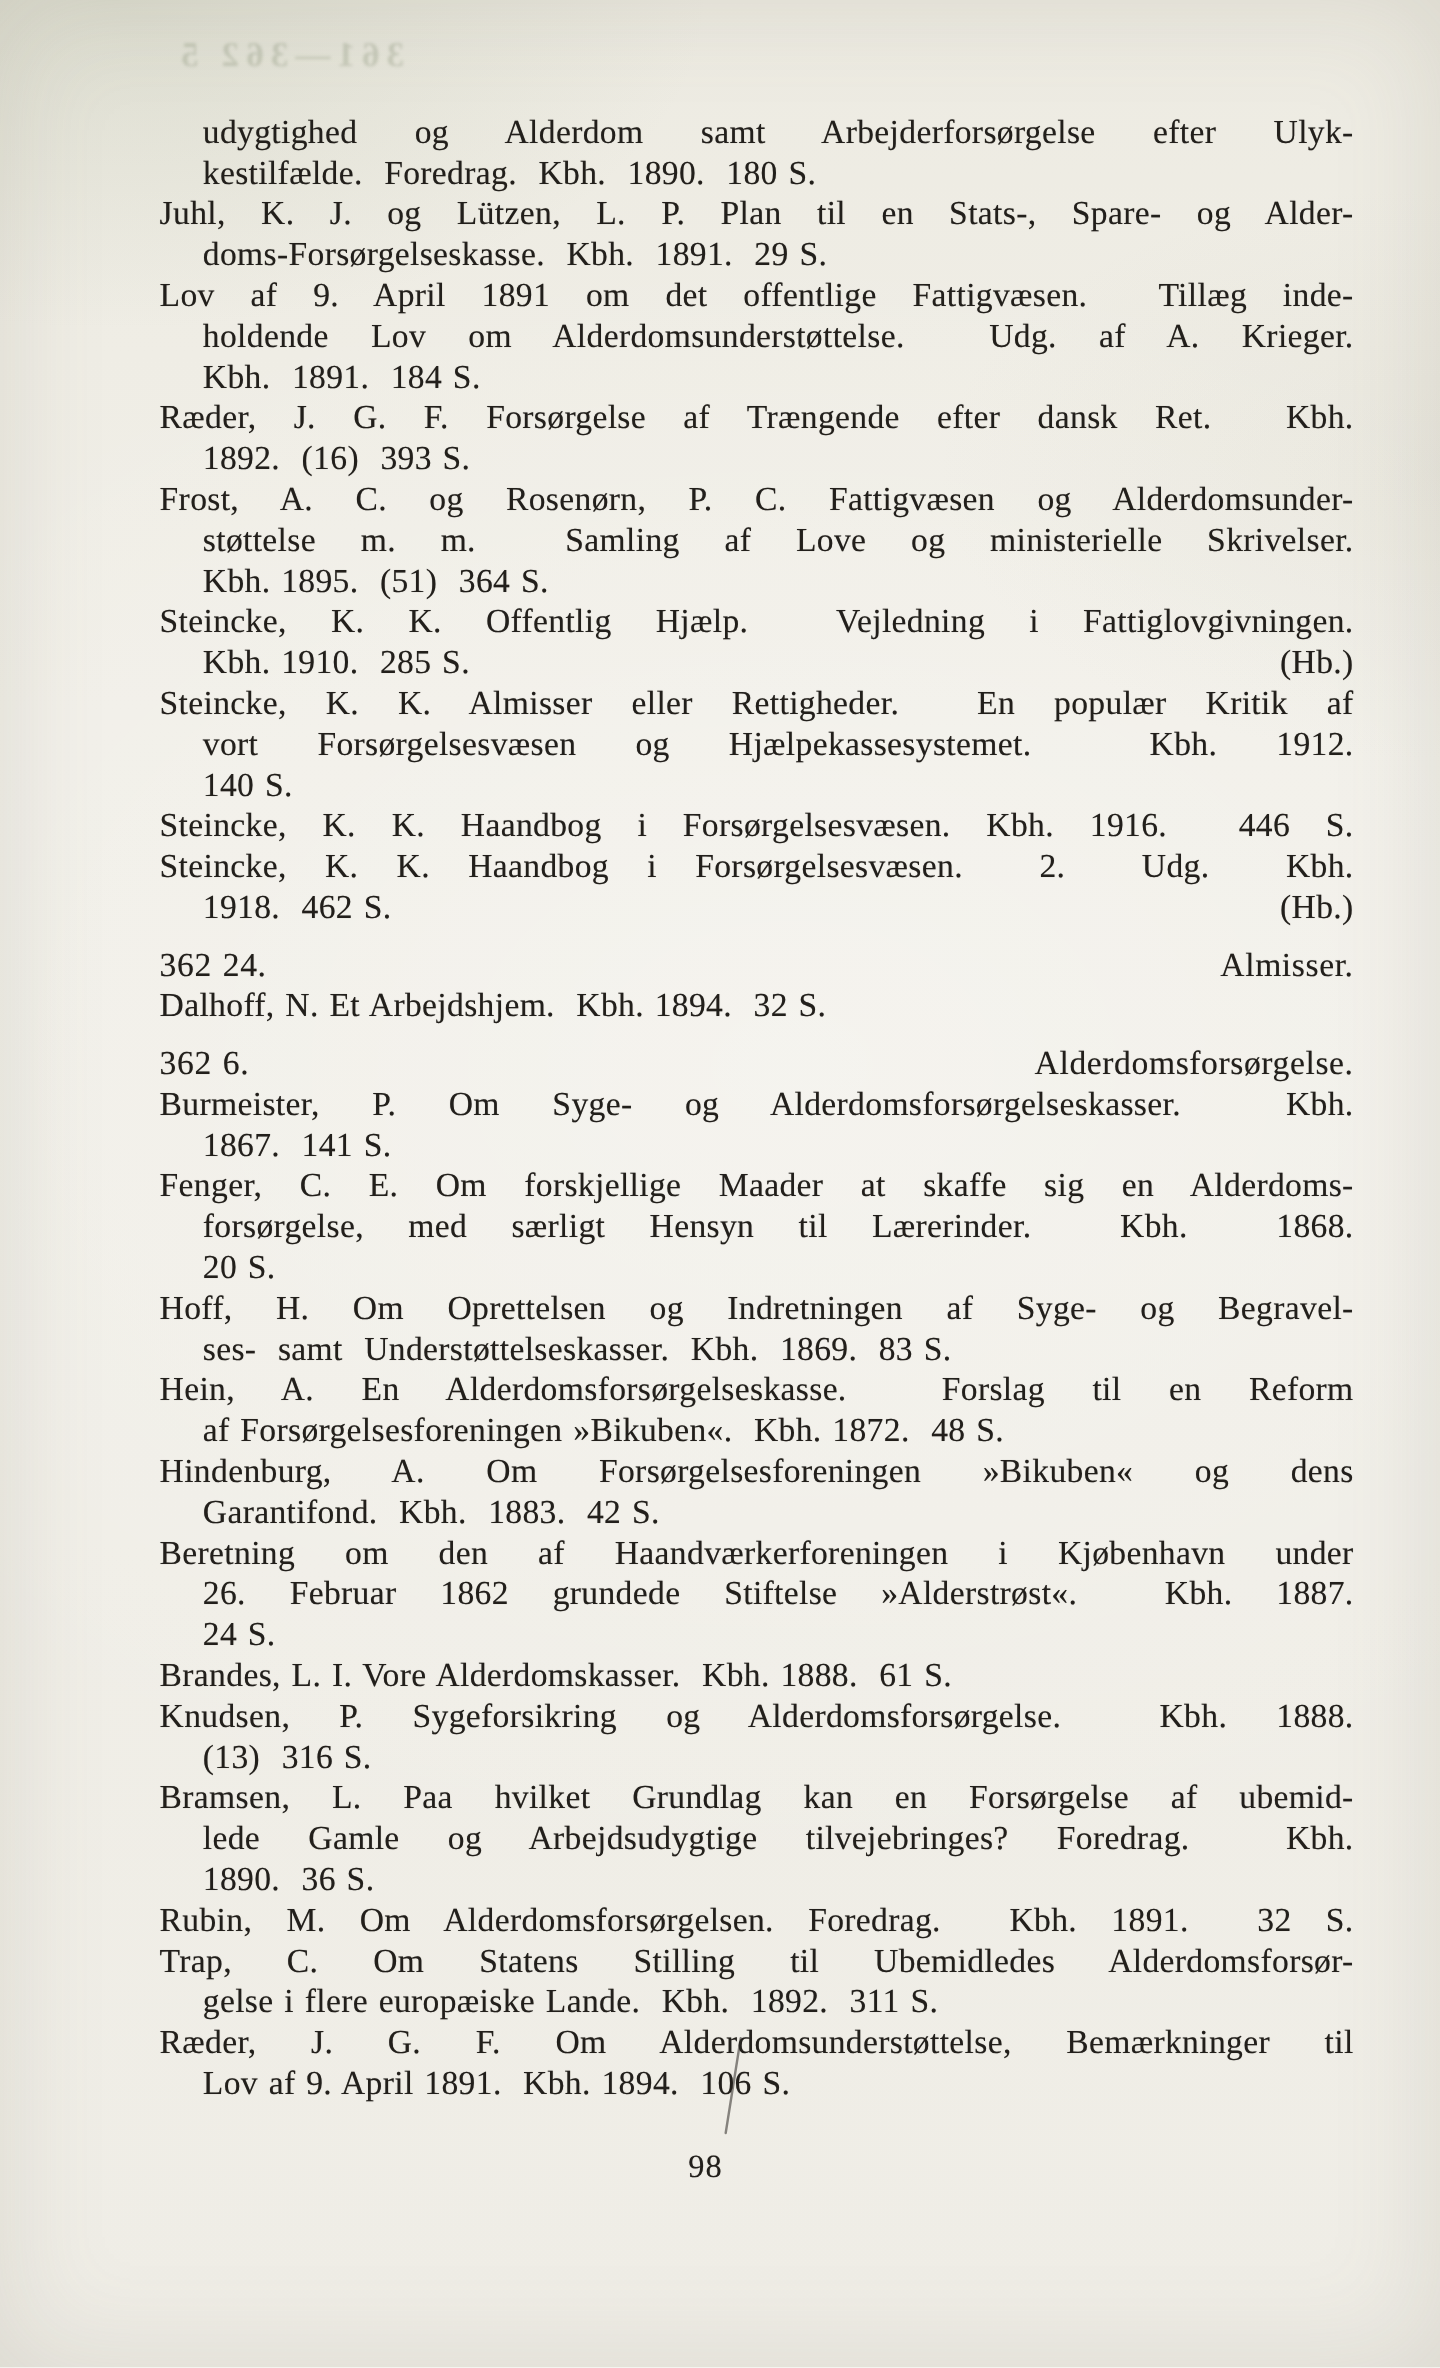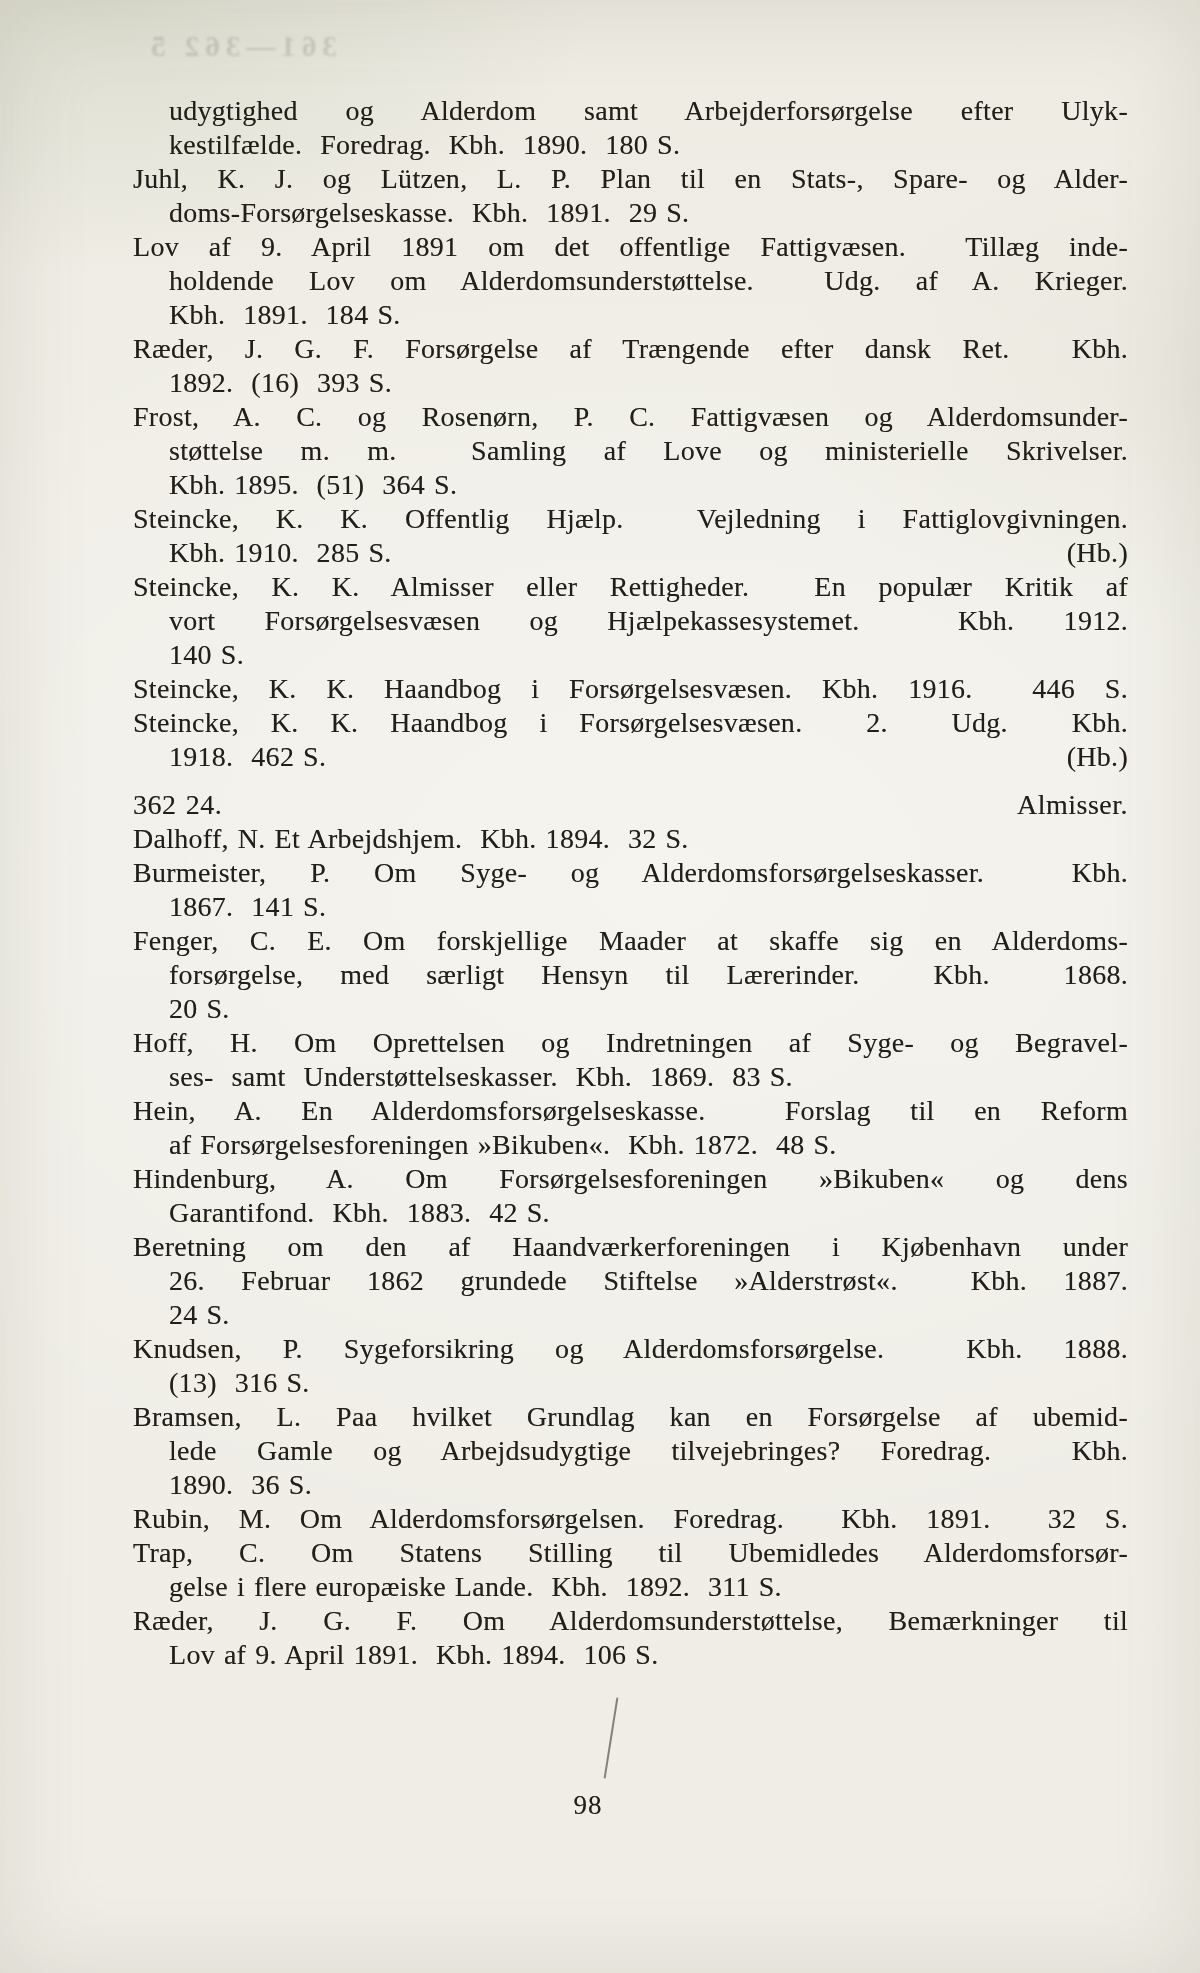--- a/index.html
+++ b/index.html
@@ -77,34 +77,39 @@
       <div class="line just"><span class="b">Steincke, K. K.</span><span> Haandbog i Forsørgelsesvæsen.&nbsp; 2.&nbsp; Udg.&nbsp; Kbh.</span></div>
       <div class="line indent split">
         <span><span>1918.&nbsp; 462 S.</span></span>
         <span><span>(Hb.)</span></span>
       </div>
       <div class="line gap split">
         <span><span class="b">362 24.</span></span>
         <span><span class="b">Almisser.</span></span>
       </div>
       <div class="line"><span class="b">Dalhoff, N.</span><span> Et Arbejdshjem.&nbsp; Kbh. 1894.&nbsp; 32 S.</span></div>
+      <div class="line gap split">
+        <span><span class="b">362 6.</span></span>
+        <span><span class="b">Alderdomsforsørgelse.</span></span>
+      </div>
       <div class="line just"><span class="b">Burmeister, P.</span><span> Om Syge- og Alderdomsforsørgelseskasser.&nbsp; Kbh.</span></div>
       <div class="line indent"><span>1867.&nbsp; 141 S.</span></div>
       <div class="line just"><span class="b">Fenger, C. E.</span><span> Om forskjellige Maader at skaffe sig en Alderdoms-</span></div>
       <div class="line indent just"><span>forsørgelse, med særligt Hensyn til Lærerinder.&nbsp; Kbh.&nbsp; 1868.</span></div>
       <div class="line indent"><span>20 S.</span></div>
       <div class="line just"><span class="b">Hoff, H.</span><span> Om Oprettelsen og Indretningen af Syge- og Begravel-</span></div>
       <div class="line indent"><span>ses-&nbsp; samt&nbsp; Understøttelseskasser.&nbsp; Kbh.&nbsp; 1869.&nbsp; 83 S.</span></div>
       <div class="line just"><span class="b">Hein, A.</span><span> En Alderdomsforsørgelseskasse.&nbsp; Forslag til en Reform</span></div>
       <div class="line indent"><span>af Forsørgelsesforeningen »Bikuben«.&nbsp; Kbh. 1872.&nbsp; 48 S.</span></div>
       <div class="line just"><span class="b">Hindenburg, A.</span><span> Om Forsørgelsesforeningen »Bikuben« og dens</span></div>
       <div class="line indent"><span>Garantifond.&nbsp; Kbh.&nbsp; 1883.&nbsp; 42 S.</span></div>
       <div class="line just"><span>Beretning om den af Haandværkerforeningen i Kjøbenhavn under</span></div>
       <div class="line indent just"><span>26. Februar 1862 grundede Stiftelse »Alderstrøst«.&nbsp; Kbh. 1887.</span></div>
       <div class="line indent"><span>24 S.</span></div>
+      <div class="line"><span class="b">Brandes, L. I.</span><span> Vore Alderdomskasser.&nbsp; Kbh. 1888.&nbsp; 61 S.</span></div>
       <div class="line just"><span class="b">Knudsen, P.</span><span> Sygeforsikring og Alderdomsforsørgelse.&nbsp; Kbh. 1888.</span></div>
       <div class="line indent"><span>(13)&nbsp; 316 S.</span></div>
       <div class="line just"><span class="b">Bramsen, L.</span><span> Paa hvilket Grundlag kan en Forsørgelse af ubemid-</span></div>
       <div class="line indent just"><span>lede Gamle og Arbejdsudygtige tilvejebringes? Foredrag.&nbsp; Kbh.</span></div>
       <div class="line indent"><span>1890.&nbsp; 36 S.</span></div>
       <div class="line just"><span class="b">Rubin, M.</span><span> Om Alderdomsforsørgelsen. Foredrag.&nbsp; Kbh. 1891.&nbsp; 32 S.</span></div>
       <div class="line just"><span class="b">Trap, C.</span><span> Om Statens Stilling til Ubemidledes Alderdomsforsør-</span></div>
       <div class="line indent"><span>gelse i flere europæiske Lande.&nbsp; Kbh.&nbsp; 1892.&nbsp; 311 S.</span></div>
       <div class="line just"><span class="b">Ræder, J. G. F.</span><span> Om Alderdomsunderstøttelse, Bemærkninger til</span></div>
       <div class="line indent"><span>Lov af 9. April 1891.&nbsp; Kbh. 1894.&nbsp; 106 S.</span></div>

